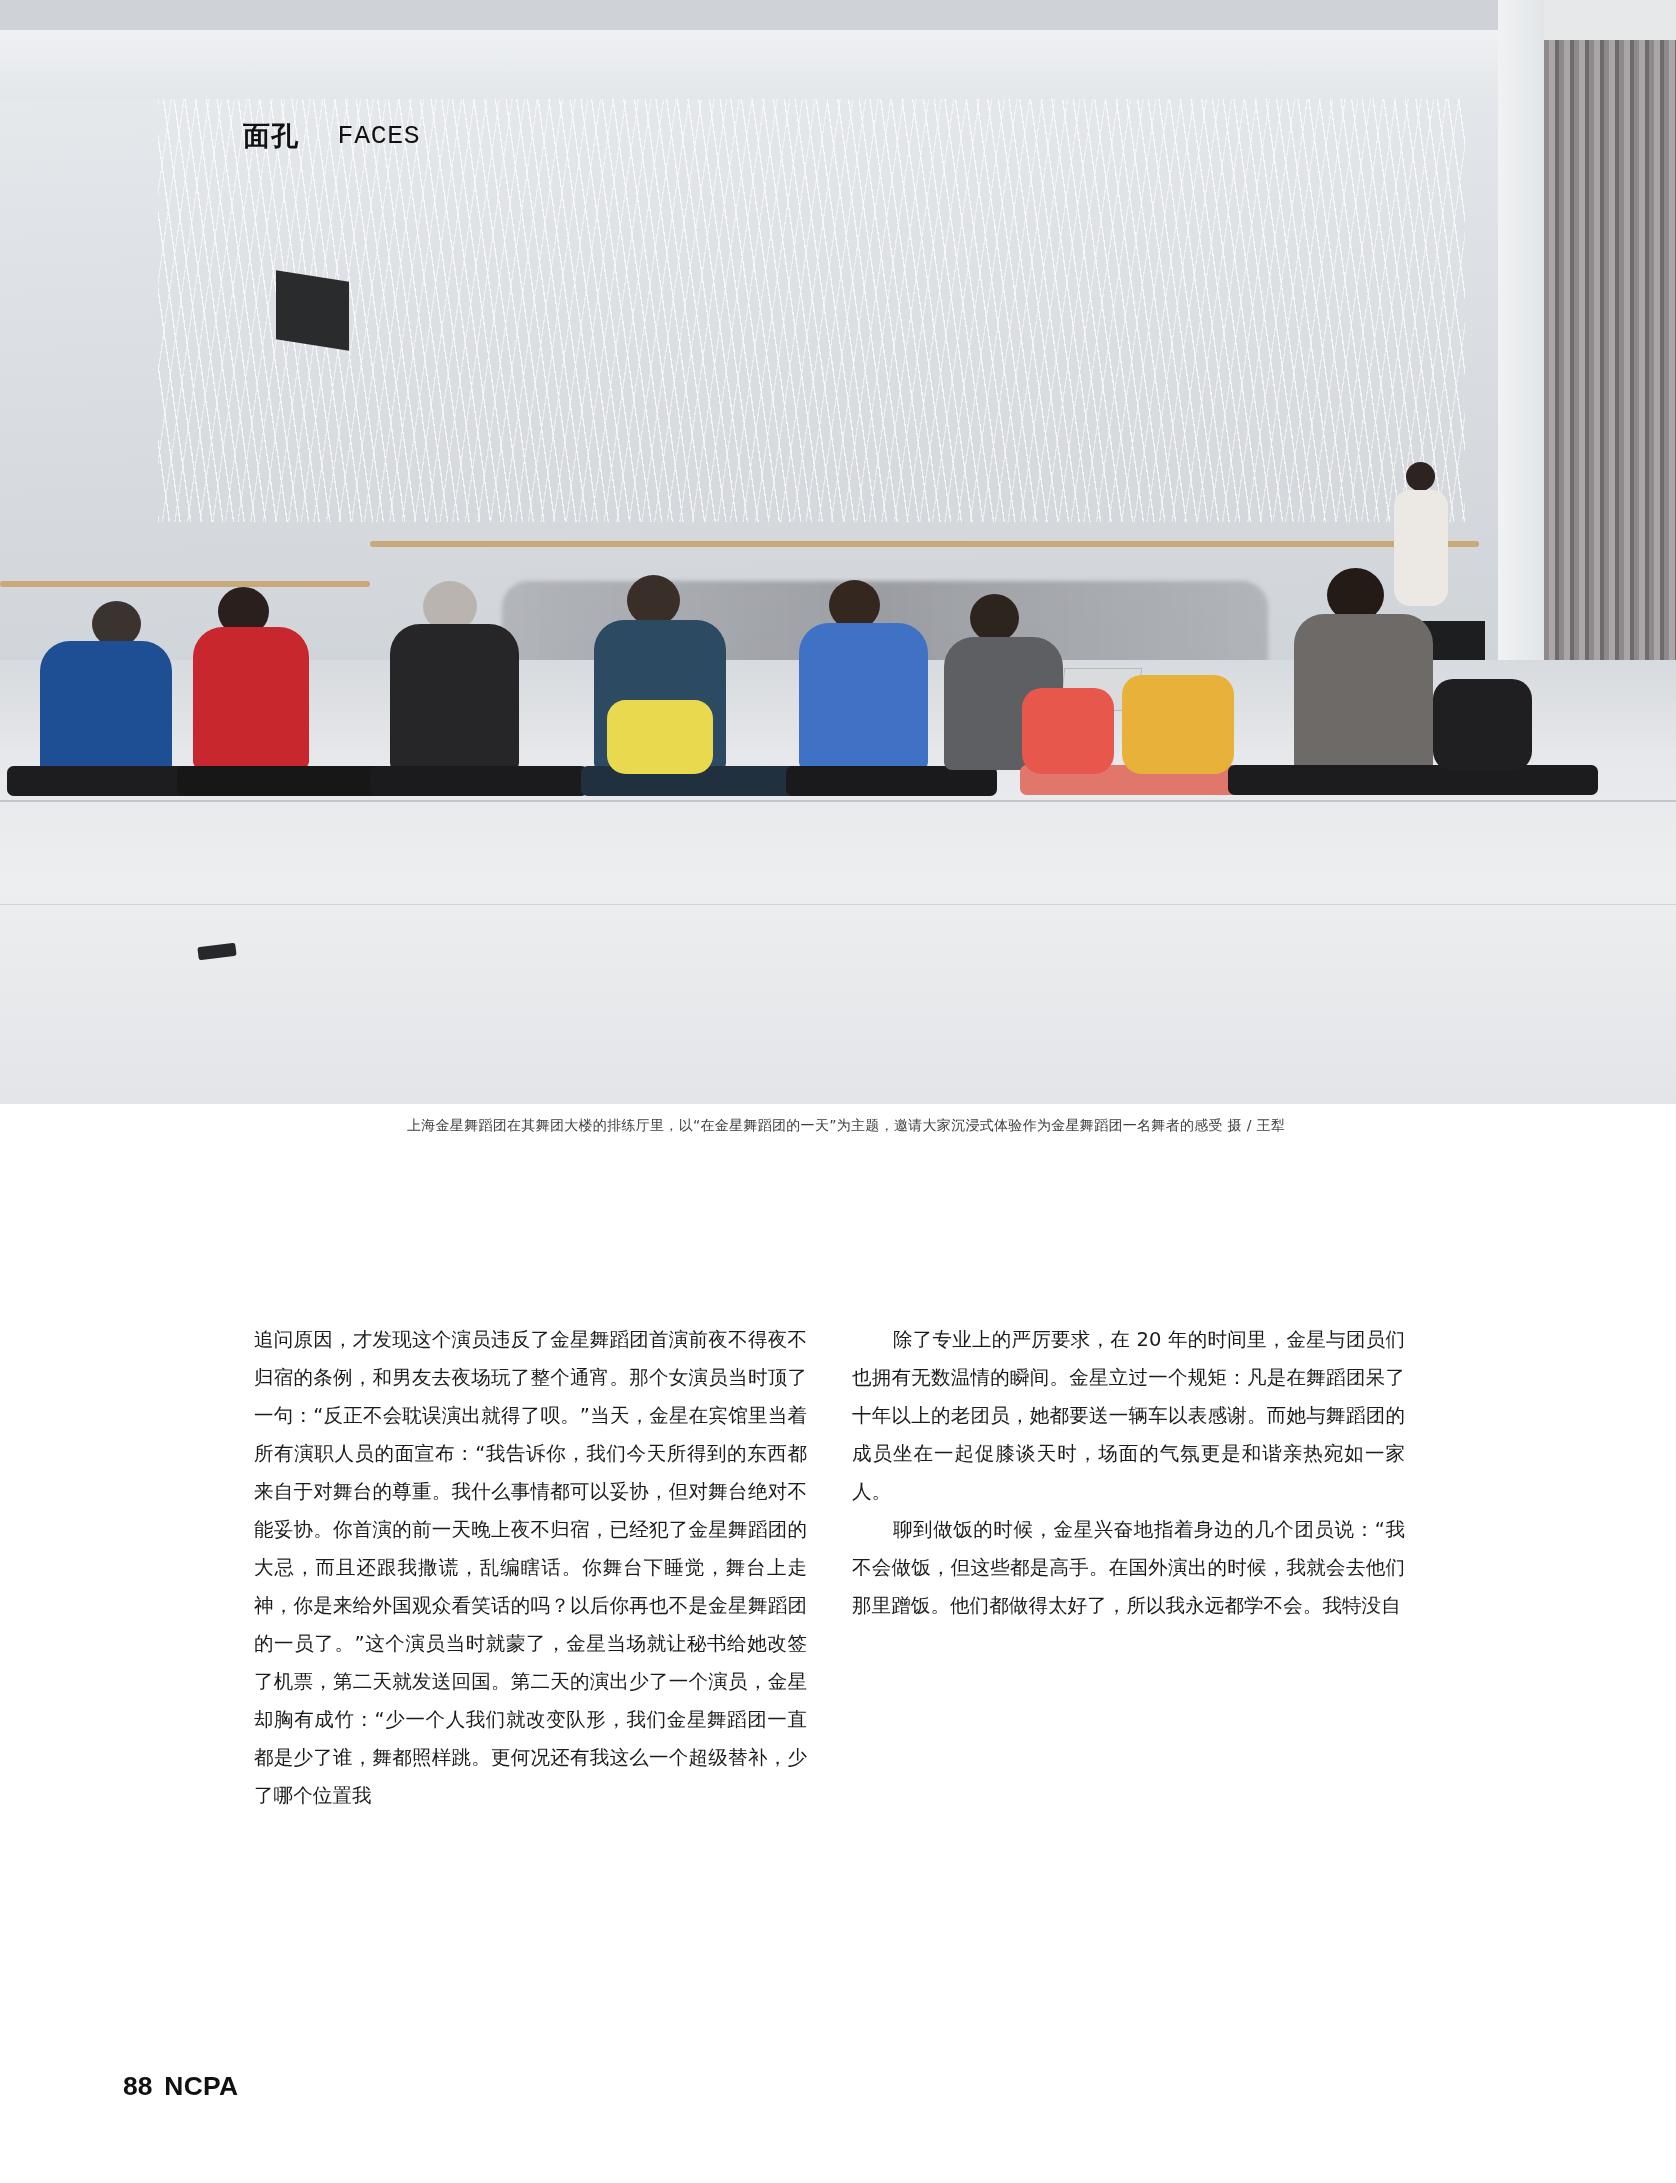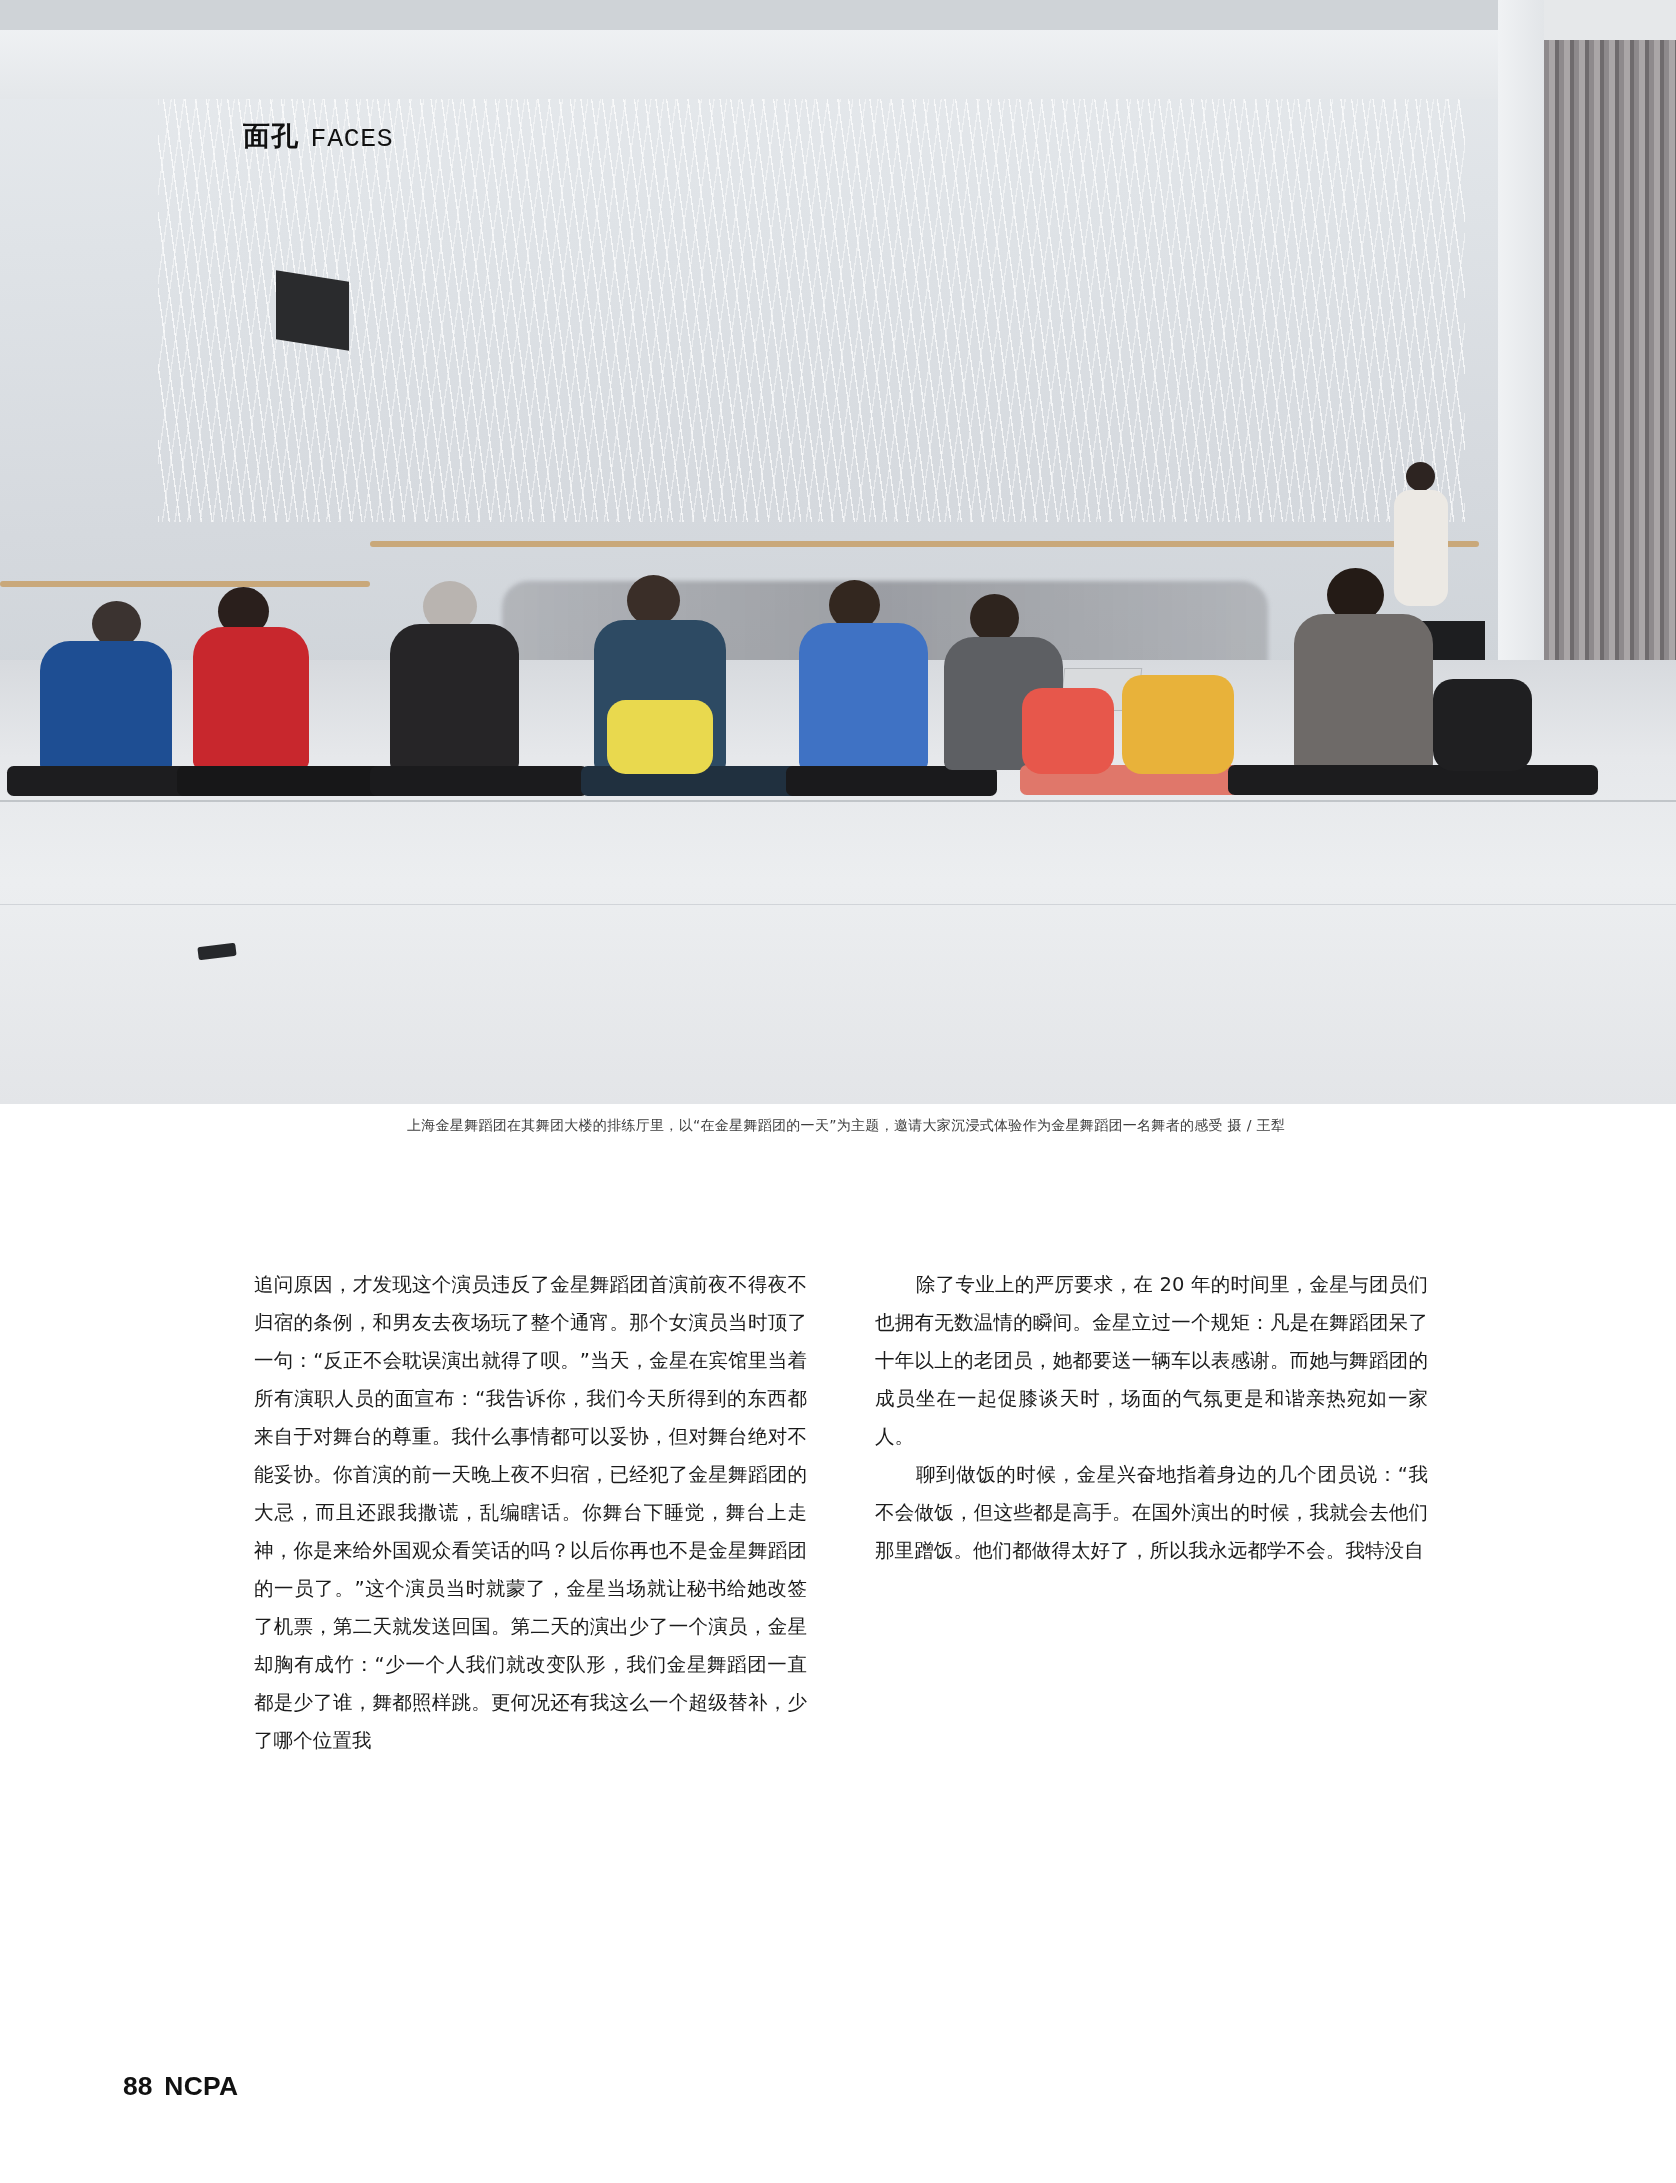--- a/index.html
+++ b/index.html
@@ -14,22 +14,22 @@
     font-family: "Liberation Sans", sans-serif;
     overflow: hidden;
   }
 
   
   .header {
     position: absolute;
     top: 118px;
     left: 243px;
     display: flex;
-    align-items: flex-end;
-    gap: 11px;
+    align-items: center;
+    gap: 38px;
     z-index: 20;
   }
   .header .cn {
     font-family: "DejaVu Sans", sans-serif;
     font-size: 27px;
     font-weight: 700;
     color: #111111;
     letter-spacing: 1.3px;
   }
   .header .en {
@@ -200,25 +200,25 @@
     font-family: "DejaVu Sans", sans-serif;
     font-size: 14px;
     color: #3d3d3d;
     letter-spacing: 0.3px;
     padding-left: 8px;
   }
 
   
   .cols {
     position: absolute;
-    top: 1266px;
+    top: 1321px;
     left: 254px;
     width: 1188px;
     display: flex;
-    gap: 68px;
+    gap: 45px;
   }
   .col {
     width: 553px;
   }
   .col p {
     margin: 0;
     font-family: "DejaVu Sans", sans-serif;
     font-size: 19.5px;
     line-height: 38px;
     color: #1b1b1b;

